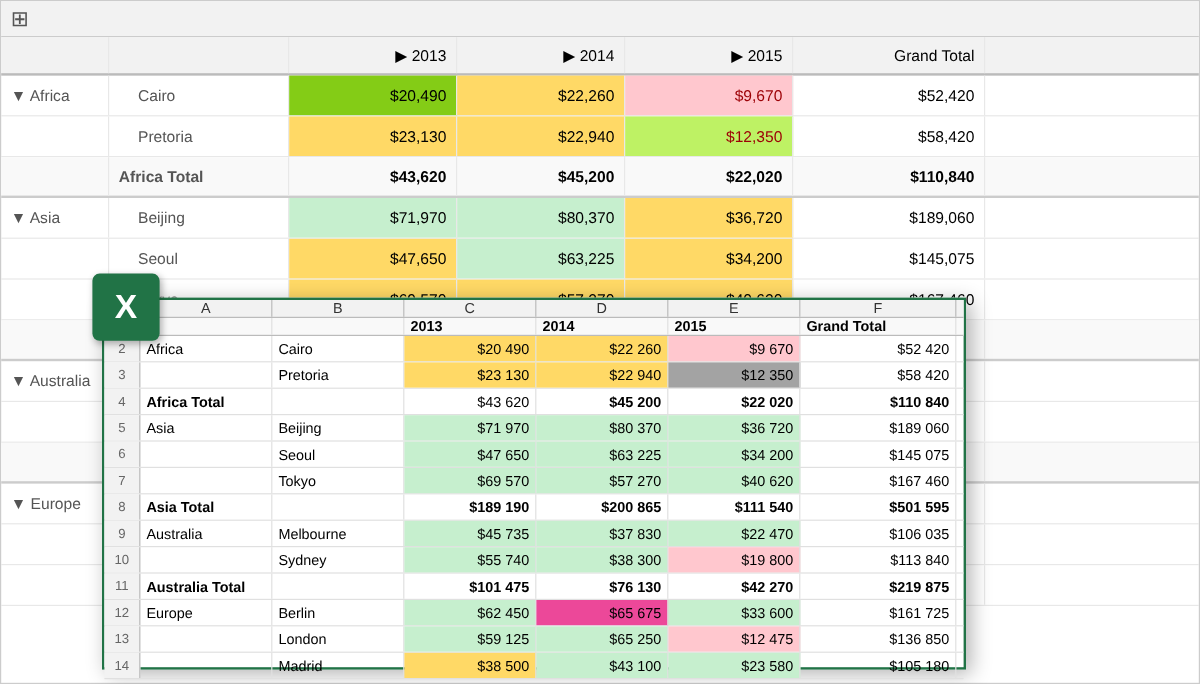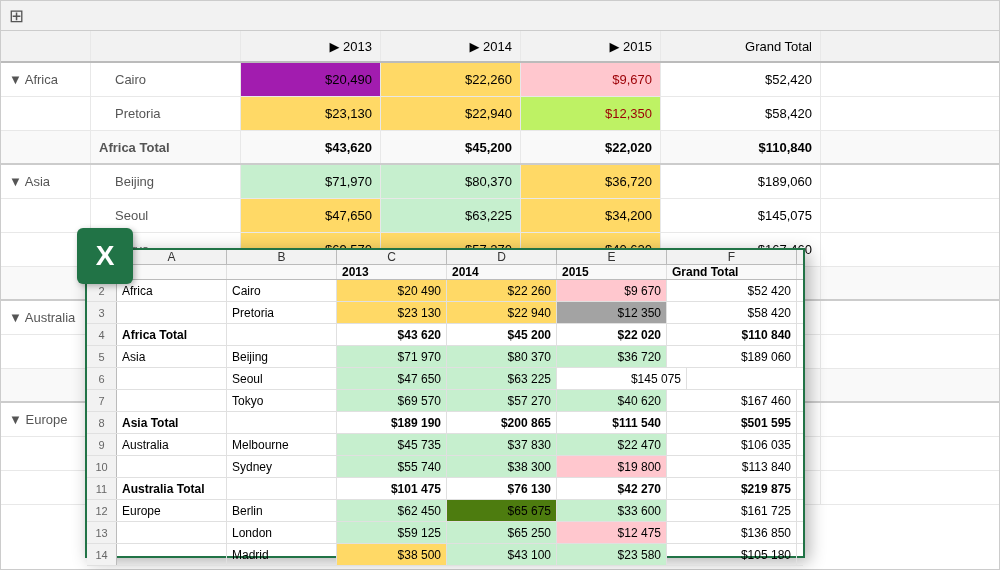--- a/index.html
+++ b/index.html
@@ -199,21 +199,21 @@
     </div>
     <div class="pivot-cell col-grand-cell num">
       <span>Grand Total</span>
     </div>
   </div>
 
   <div id="pivot-rows">
       <div class="pivot-row">
     <div class="pivot-cell col-region-cell" style="">▼ Africa</div>
     <div class="pivot-cell col-city-cell" style="padding-left:24px;">Cairo</div>
-    <div class="pivot-cell col-year-cell num" style="background:#a21caf;">$20,490</div>
+    <div class="pivot-cell col-year-cell num" style="background:#84cc16;">$20,490</div>
     <div class="pivot-cell col-year-cell num" style="background:#ffd966;">$22,260</div>
     <div class="pivot-cell col-year-cell num" style="background:#ffc7ce;color:#9c0006;">$9,670</div>
     <div class="pivot-cell col-grand-cell num">$52,420</div>
   </div>
       <div class="pivot-row">
     <div class="pivot-cell col-region-cell" style=""></div>
     <div class="pivot-cell col-city-cell" style="padding-left:24px;">Pretoria</div>
     <div class="pivot-cell col-year-cell num" style="background:#ffd966;">$23,130</div>
     <div class="pivot-cell col-year-cell num" style="background:#ffd966;">$22,940</div>
     <div class="pivot-cell col-year-cell num" style="background:#bef264;color:#9c0006;">$12,350</div>
@@ -353,40 +353,41 @@
     <div class="excel-cell eb" style="">Pretoria</div>
     <div class="excel-cell ec r" style="background:#ffd966;">$23 130</div>
     <div class="excel-cell ed r" style="background:#ffd966;">$22 940</div>
     <div class="excel-cell ee r" style="background:#a3a3a3;">$12 350</div>
     <div class="excel-cell ef r" style="">$58 420</div>
   </div>
         <div class="excel-data-row">
     <div class="excel-row-num">4</div>
     <div class="excel-cell ea" style="font-weight:bold;">Africa Total</div>
     <div class="excel-cell eb" style="font-weight:bold;"></div>
-    <div class="excel-cell ec r" style="font-weight:bold;">$43 620</div>
+    <div class="excel-cell ec r" style="font-weight:normal;">$43 620</div>
     <div class="excel-cell ed r" style="font-weight:bold;">$45 200</div>
     <div class="excel-cell ee r" style="font-weight:bold;">$22 020</div>
     <div class="excel-cell ef r" style="font-weight:bold;">$110 840</div>
   </div>
         <div class="excel-data-row">
     <div class="excel-row-num">5</div>
     <div class="excel-cell ea" style="">Asia</div>
     <div class="excel-cell eb" style="">Beijing</div>
     <div class="excel-cell ec r" style="background:#c6efce;">$71 970</div>
     <div class="excel-cell ed r" style="background:#c6efce;">$80 370</div>
     <div class="excel-cell ee r" style="background:#c6efce;">$36 720</div>
     <div class="excel-cell ef r" style="">$189 060</div>
   </div>
         <div class="excel-data-row">
     <div class="excel-row-num">6</div>
     <div class="excel-cell ea" style=""></div>
     <div class="excel-cell eb" style="">Seoul</div>
     <div class="excel-cell ec r" style="background:#c6efce;">$47 650</div>
     <div class="excel-cell ed r" style="background:#c6efce;">$63 225</div>
+    <div class="excel-cell ee r" style="background:#c6efce;">$34 200</div>
     <div class="excel-cell ef r" style="">$145 075</div>
   </div>
         <div class="excel-data-row">
     <div class="excel-row-num">7</div>
     <div class="excel-cell ea" style=""></div>
     <div class="excel-cell eb" style="">Tokyo</div>
     <div class="excel-cell ec r" style="background:#c6efce;">$69 570</div>
     <div class="excel-cell ed r" style="background:#c6efce;">$57 270</div>
     <div class="excel-cell ee r" style="background:#c6efce;">$40 620</div>
     <div class="excel-cell ef r" style="">$167 460</div>
@@ -425,21 +426,21 @@
     <div class="excel-cell ec r" style="font-weight:bold;">$101 475</div>
     <div class="excel-cell ed r" style="font-weight:bold;">$76 130</div>
     <div class="excel-cell ee r" style="font-weight:bold;">$42 270</div>
     <div class="excel-cell ef r" style="font-weight:bold;">$219 875</div>
   </div>
         <div class="excel-data-row">
     <div class="excel-row-num">12</div>
     <div class="excel-cell ea" style="">Europe</div>
     <div class="excel-cell eb" style="">Berlin</div>
     <div class="excel-cell ec r" style="background:#c6efce;">$62 450</div>
-    <div class="excel-cell ed r" style="background:#4d7c0f;">$65 675</div>
+    <div class="excel-cell ed r" style="background:#ec4899;">$65 675</div>
     <div class="excel-cell ee r" style="background:#c6efce;">$33 600</div>
     <div class="excel-cell ef r" style="">$161 725</div>
   </div>
         <div class="excel-data-row">
     <div class="excel-row-num">13</div>
     <div class="excel-cell ea" style=""></div>
     <div class="excel-cell eb" style="">London</div>
     <div class="excel-cell ec r" style="background:#c6efce;">$59 125</div>
     <div class="excel-cell ed r" style="background:#c6efce;">$65 250</div>
     <div class="excel-cell ee r" style="background:#ffc7ce;">$12 475</div>

